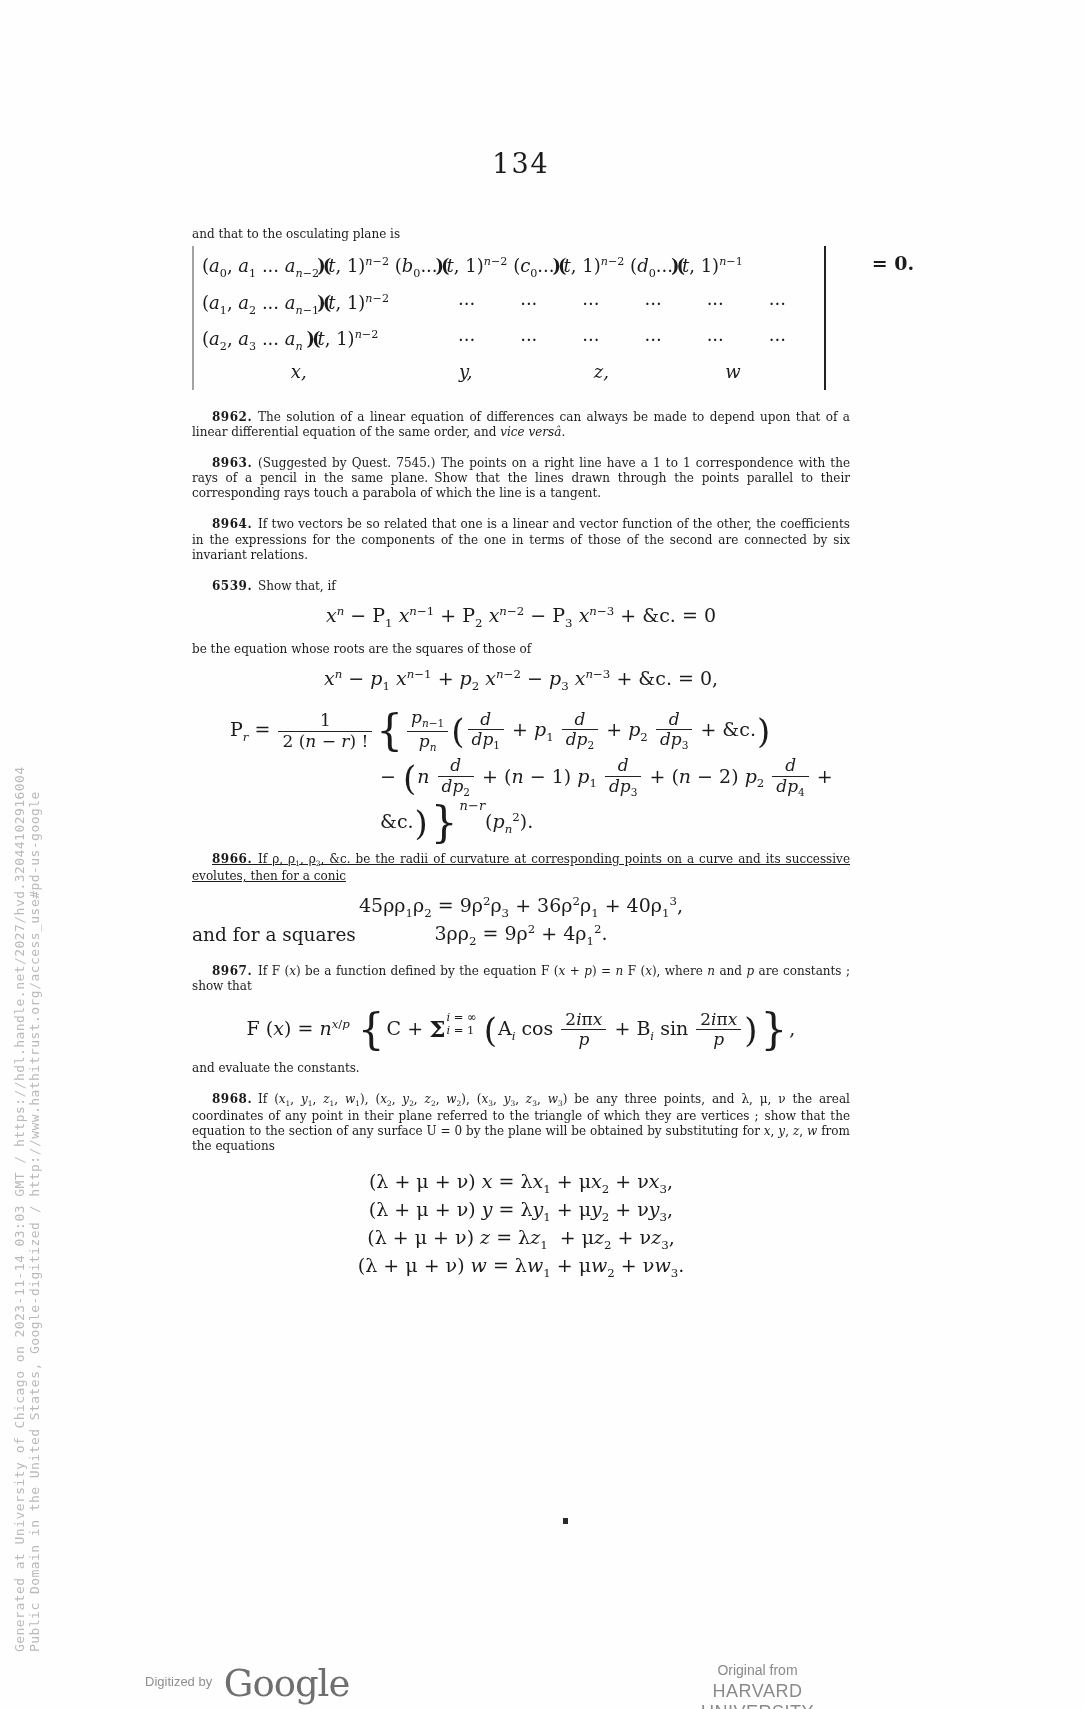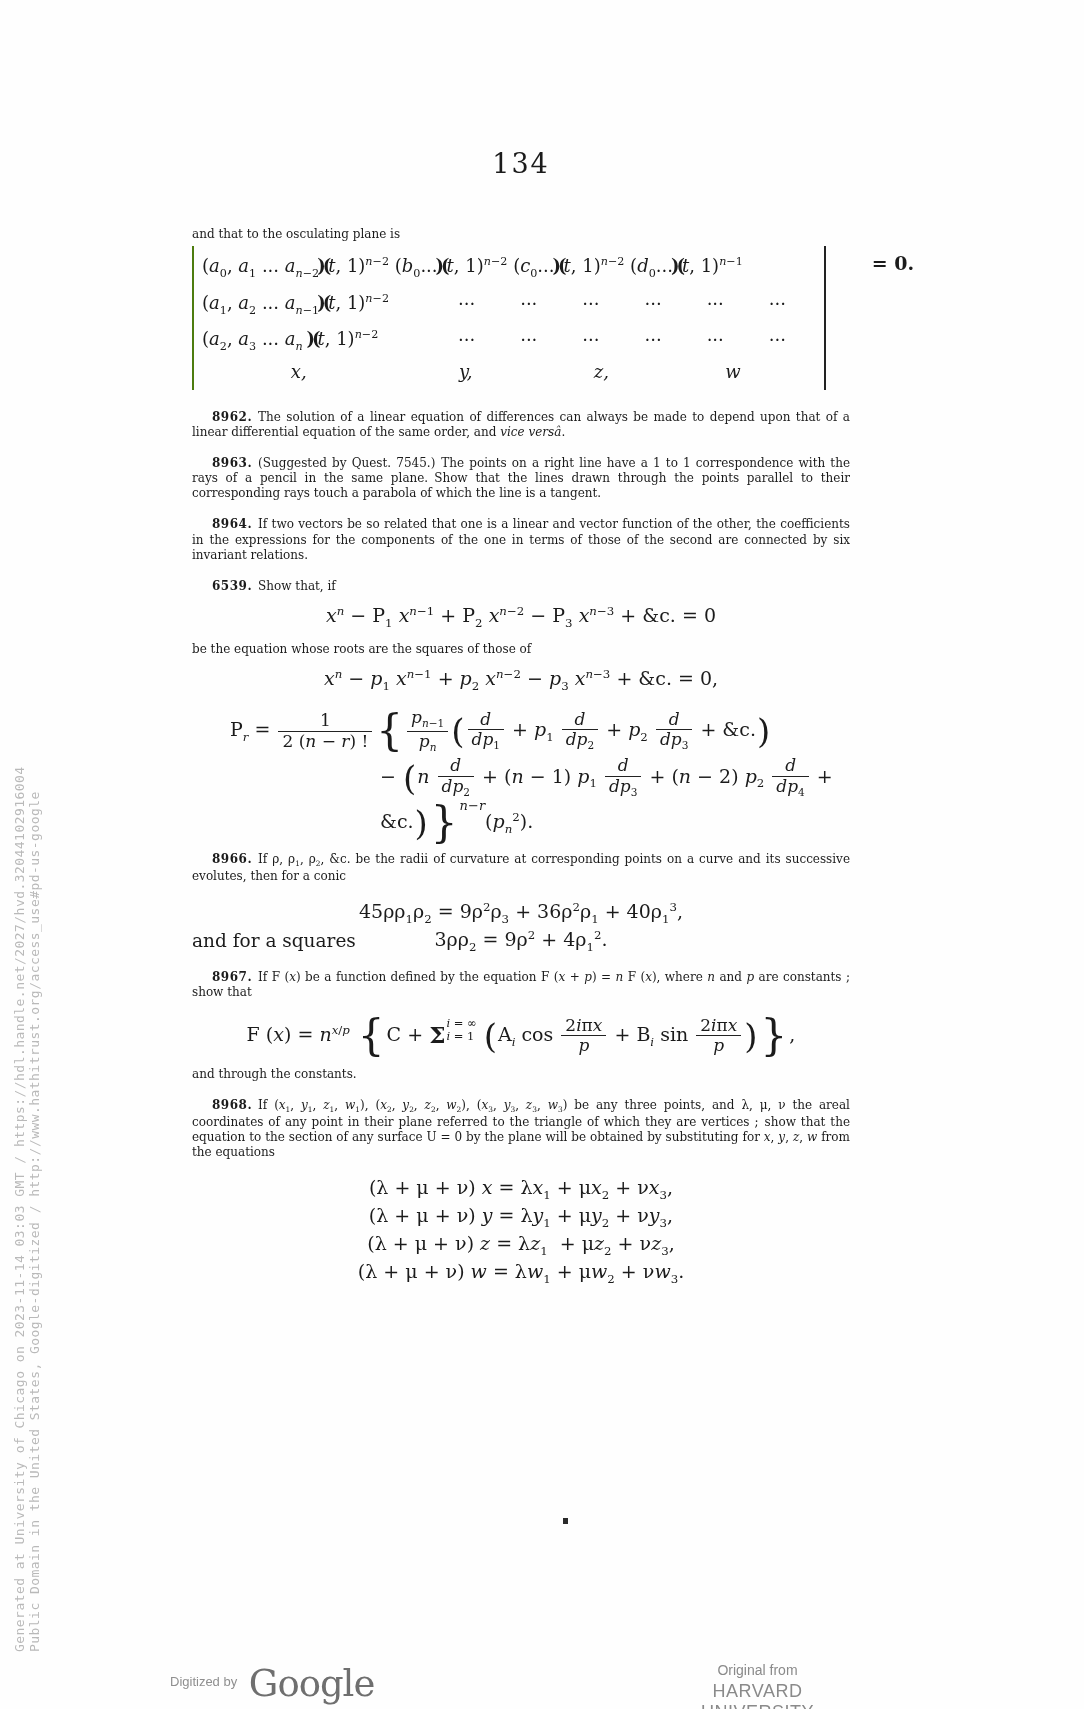--- a/index.html
+++ b/index.html
@@ -24,21 +24,21 @@
   }
   p.body{
     font-size:12px;line-height:1.26;text-align:justify;
     margin:0 0 14px 0;text-indent:0;
   }
   p.prob{text-indent:20px;margin-top:16px;}
   .pnum{font-weight:bold;letter-spacing:.5px;}
   
   .det-wrap{position:relative;margin:4px 0 20px 0;}
   .det{
-    position:relative;border-left:2px solid #4d7c0f;border-right:2px solid #222;
+    position:relative;border-left:2px solid #a3a3a3;border-right:2px solid #222;
     padding:3px 10px 6px 8px;width:612px;font-size:18px;line-height:25px;
   }
   .det-row{white-space:nowrap;}
   .det-row.flex{display:flex;}
   .det-row .dleft{width:248px;flex:0 0 auto;}
   .det-row .dots{flex:1;display:flex;justify-content:space-between;padding:0 28px 0 8px;}
   .det-vars{position:relative;height:25px;font-style:italic;}
   .det-vars span{position:absolute;}
   .dv0{left:14.5%;} .dv1{left:42%;} .dv2{left:64%;} .dv3{left:85.5%;}
   .det-eq{position:absolute;right:-64px;top:6px;font-size:19px;font-weight:bold;}
@@ -56,21 +56,21 @@
   .hi{font-size:13px;vertical-align:18px;}
   .sum{font-size:23px;font-weight:bold;vertical-align:-2px;}
   .lims{display:inline-flex;flex-direction:column;font-size:11.5px;line-height:1.1;
         vertical-align:14px;text-align:left;margin-left:1px;}
   .pr-line1{margin:16px 0 4px 38px;font-size:19px;}
   .pr-line2{margin:2px 0 14px 188px;font-size:19px;}
   .parab-line{position:relative;margin:2px 0 14px 0;}
   .parab-label{position:absolute;left:0;top:2px;font-size:18.5px;}
   .speck{position:absolute;width:5px;height:6px;background:#2a2a2a;}
   
-  .footer-left{position:absolute;left:170px;top:1662px;color:#8f8f8f;
+  .footer-left{position:absolute;left:145px;top:1662px;color:#8f8f8f;
     font-family:"Liberation Sans","DejaVu Sans",sans-serif;font-size:13px;}
   .google-logo{
     font-family:"DejaVu Serif",serif;font-size:37px;color:#6f6f6f;
     letter-spacing:-1px;margin-left:8px;vertical-align:-10px;
   }
   .footer-right{position:absolute;left:660px;top:1662px;width:195px;text-align:center;
     color:#8a8a8a;font-family:"Liberation Sans","DejaVu Sans",sans-serif;}
   .orig-from{font-size:14px;margin-bottom:3px;}
   .institution{font-size:18px;letter-spacing:.5px;}
 </style>
@@ -129,33 +129,33 @@
 
   <p class="body prob"><span class="pnum">8964.</span> <span>If two vectors be so related that one is a linear and vector function of the other, the coefficients in the expressions for the components of the one in terms of those of the second are connected by six invariant relations.</span></p>
 
   <p class="body prob" style="margin-bottom:6px;"><span class="pnum">6539.</span> <span>Show that, if</span></p>
   <div class="disp"><i>x</i><sup><i>n</i></sup> − P<sub>1</sub> <i>x</i><sup><i>n</i>−1</sup> + P<sub>2</sub> <i>x</i><sup><i>n</i>−2</sup> − P<sub>3</sub> <i>x</i><sup><i>n</i>−3</sup> + &amp;c. = 0</div>
   <p class="body" style="margin-bottom:4px;">be the equation whose roots are the squares of those of</p>
   <div class="disp"><i>x</i><sup><i>n</i></sup> − <i>p</i><sub>1</sub> <i>x</i><sup><i>n</i>−1</sup> + <i>p</i><sub>2</sub> <i>x</i><sup><i>n</i>−2</sup> − <i>p</i><sub>3</sub> <i>x</i><sup><i>n</i>−3</sup> + &amp;c. = 0,</div>
   <div class="pr-line1">P<sub><i>r</i></sub> = <span class="fr"><span class="nu">1</span><span class="de">2 (<i>n</i> − <i>r</i>) !</span></span><span class="bg2">{</span><span class="fr"><span class="nu"><i>p</i><sub><i>n</i>−1</sub></span><span class="de"><i>p</i><sub><i>n</i></sub></span></span><span class="bg1">(</span><span class="fr"><span class="nu"><i>d</i></span><span class="de"><i>dp</i><sub>1</sub></span></span> + <i>p</i><sub>1</sub> <span class="fr"><span class="nu"><i>d</i></span><span class="de"><i>dp</i><sub>2</sub></span></span> + <i>p</i><sub>2</sub> <span class="fr"><span class="nu"><i>d</i></span><span class="de"><i>dp</i><sub>3</sub></span></span> + &amp;c.<span class="bg1">)</span></div>
   <div class="pr-line2">− <span class="bg1">(</span><i>n</i> <span class="fr"><span class="nu"><i>d</i></span><span class="de"><i>dp</i><sub>2</sub></span></span> + (<i>n</i> − 1) <i>p</i><sub>1</sub> <span class="fr"><span class="nu"><i>d</i></span><span class="de"><i>dp</i><sub>3</sub></span></span> + (<i>n</i> − 2) <i>p</i><sub>2</sub> <span class="fr"><span class="nu"><i>d</i></span><span class="de"><i>dp</i><sub>4</sub></span></span> + &amp;c.<span class="bg1">)</span><span class="bg2">}</span><sup class="hi"><i>n</i>−<i>r</i></sup>(<i>p</i><sub><i>n</i></sub><sup>2</sup>).</div>
 
-  <p class="body prob" style="margin-bottom:16px;"><span class="pnum">8966.</span> <span>If ρ, ρ<sub>1</sub>, ρ<sub>2</sub>, &amp;c. be the radii of curvature at corresponding points on a curve and its successive evolutes, then for a conic</span></p>
+  <p class="body prob" style="margin-bottom:10px;text-decoration:underline;"><span class="pnum">8966.</span> <span>If ρ, ρ<sub>1</sub>, ρ<sub>2</sub>, &amp;c. be the radii of curvature at corresponding points on a curve and its successive evolutes, then for a conic</span></p>
   <div class="disp" style="margin:6px 0 2px;">45ρρ<sub>1</sub>ρ<sub>2</sub> = 9ρ<sup>2</sup>ρ<sub>3</sub> + 36ρ<sup>2</sup>ρ<sub>1</sub> + 40ρ<sub>1</sub><sup>3</sup>,</div>
   <div class="parab-line">
     <span class="parab-label">and for a squares</span>
     <div class="disp" style="margin:0;">3ρρ<sub>2</sub> = 9ρ<sup>2</sup> + 4ρ<sub>1</sub><sup>2</sup>.</div>
   </div>
 
   <p class="body prob" style="margin-bottom:4px;"><span class="pnum">8967.</span> <span>If F (<i>x</i>) be a function defined by the equation F (<i>x</i> + <i>p</i>) = <i>n</i> F (<i>x</i>), where <i>n</i> and <i>p</i> are constants ; show that</span></p>
   <div class="disp" style="margin:16px 0 12px;">F (<i>x</i>) = <i>n</i><sup><i>x</i>/<i>p</i></sup> <span class="bg2">{</span>C + <span class="sum">Σ</span><span class="lims">
         <span><i>i</i> = ∞</span>
         <span><i>i</i> = 1</span>
       </span> <span class="bg1">(</span>A<sub><i>i</i></sub> cos <span class="fr"><span class="nu">2<i>i</i>π<i>x</i></span><span class="de"><i>p</i></span></span> + B<sub><i>i</i></sub> sin <span class="fr"><span class="nu">2<i>i</i>π<i>x</i></span><span class="de"><i>p</i></span></span><span class="bg1">)</span><span class="bg2">}</span>,</div>
-  <p class="body">and through the constants.</p>
+  <p class="body">and evaluate the constants.</p>
 
   <p class="body prob" style="margin-bottom:8px;"><span class="pnum">8968.</span> <span>If (<i>x</i><sub>1</sub>, <i>y</i><sub>1</sub>, <i>z</i><sub>1</sub>, <i>w</i><sub>1</sub>), (<i>x</i><sub>2</sub>, <i>y</i><sub>2</sub>, <i>z</i><sub>2</sub>, <i>w</i><sub>2</sub>), (<i>x</i><sub>3</sub>, <i>y</i><sub>3</sub>, <i>z</i><sub>3</sub>, <i>w</i><sub>3</sub>) be any three points, and λ, μ, ν the areal coordinates of any point in their plane referred to the triangle of which they are vertices ; show that the equation to the section of any surface U = 0 by the plane will be obtained by substituting for <i>x</i>, <i>y</i>, <i>z</i>, <i>w</i> from the equations</span></p>
   <div class="disp" style="margin:16px 0 2px;">(λ + μ + ν) <i>x</i> = λ<i>x</i><sub>1</sub> + μ<i>x</i><sub>2</sub> + ν<i>x</i><sub>3</sub>,</div>
   <div class="disp" style="margin:0 0;">(λ + μ + ν) <i>y</i> = λ<i>y</i><sub>1</sub> + μ<i>y</i><sub>2</sub> + ν<i>y</i><sub>3</sub>,</div>
   <div class="disp" style="margin:2px 0;">(λ + μ + ν) <i>z</i> = λ<i>z</i><sub>1</sub> &nbsp;+ μ<i>z</i><sub>2</sub> + ν<i>z</i><sub>3</sub>,</div>
   <div class="disp" style="margin:2px 0;">(λ + μ + ν) <i>w</i> = λ<i>w</i><sub>1</sub> + μ<i>w</i><sub>2</sub> + ν<i>w</i><sub>3</sub>.</div>
 
 </div>
 
 <div class="speck" style="left:563px;top:1518px;"></div>

